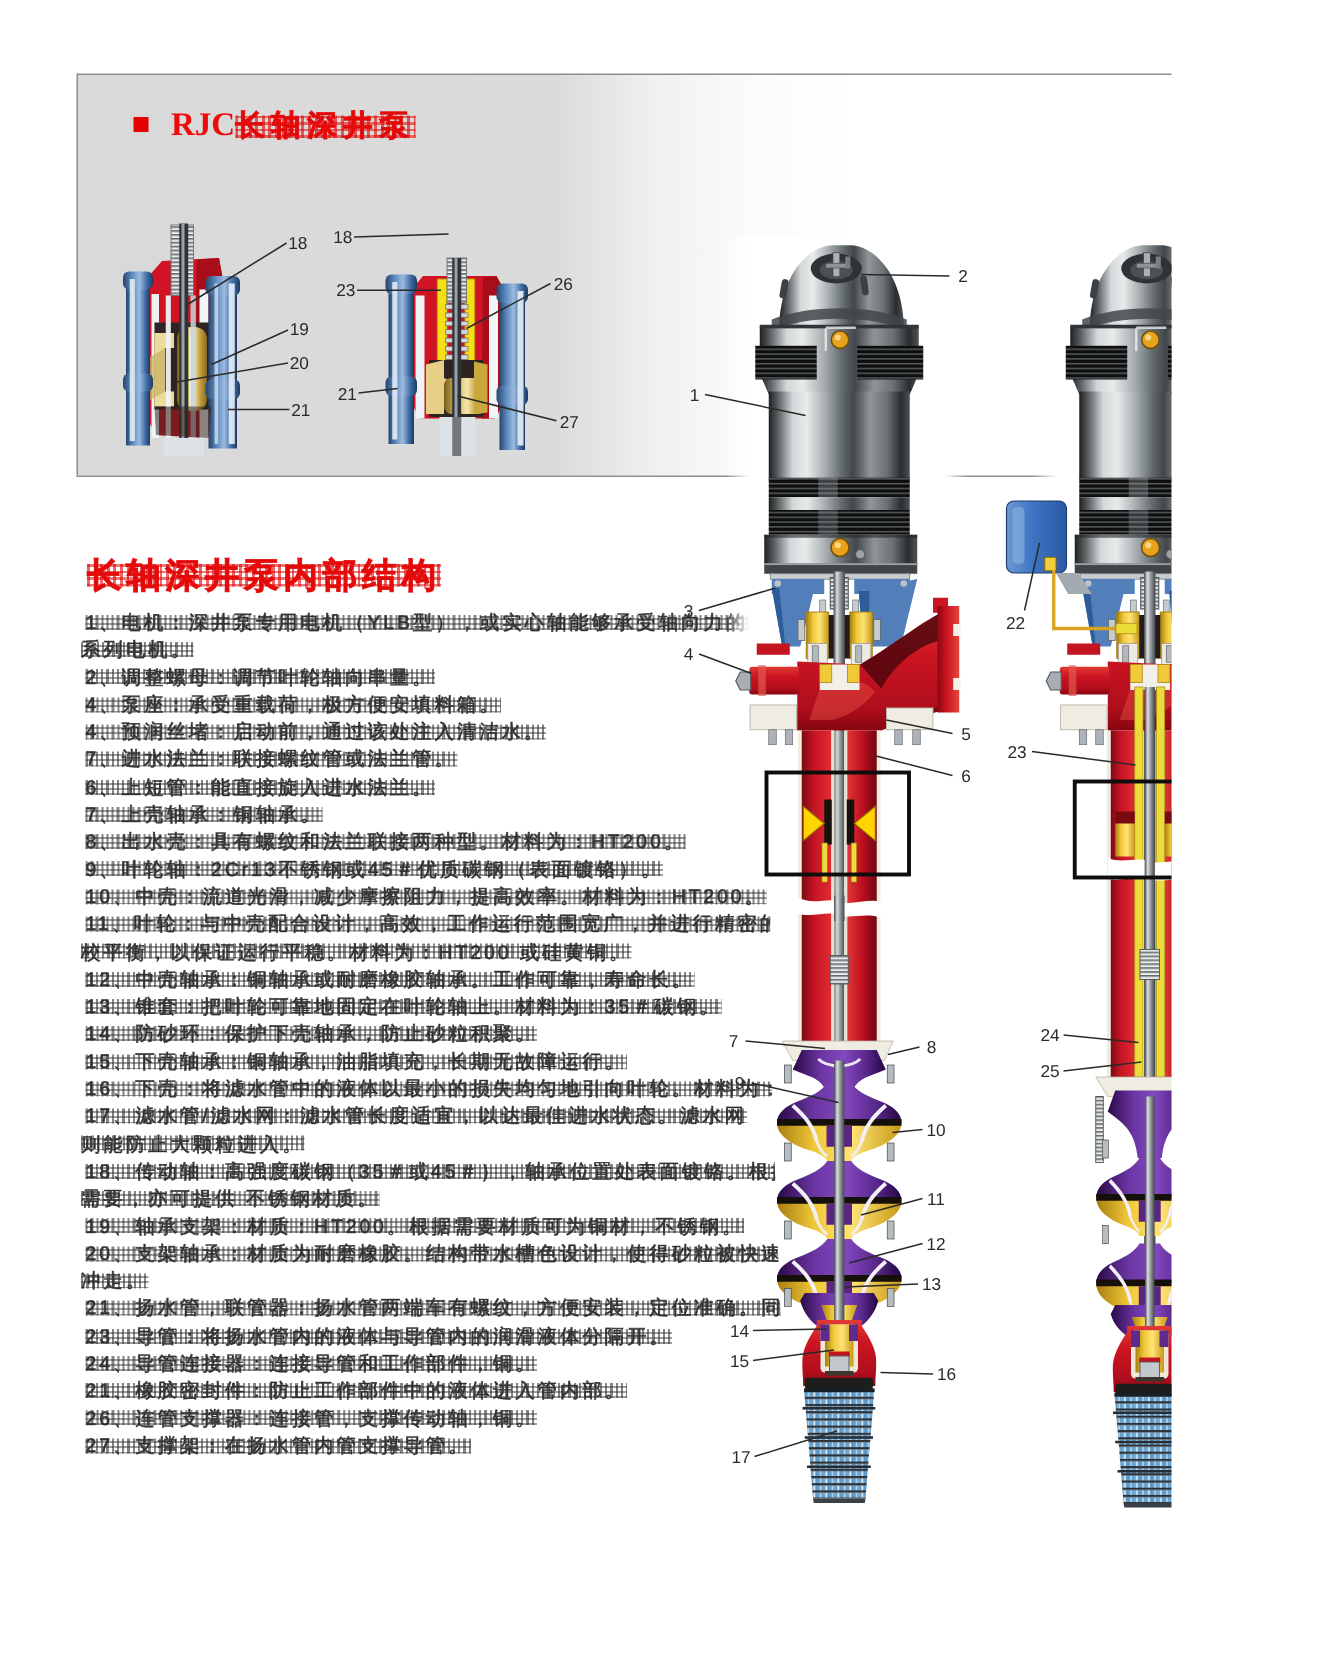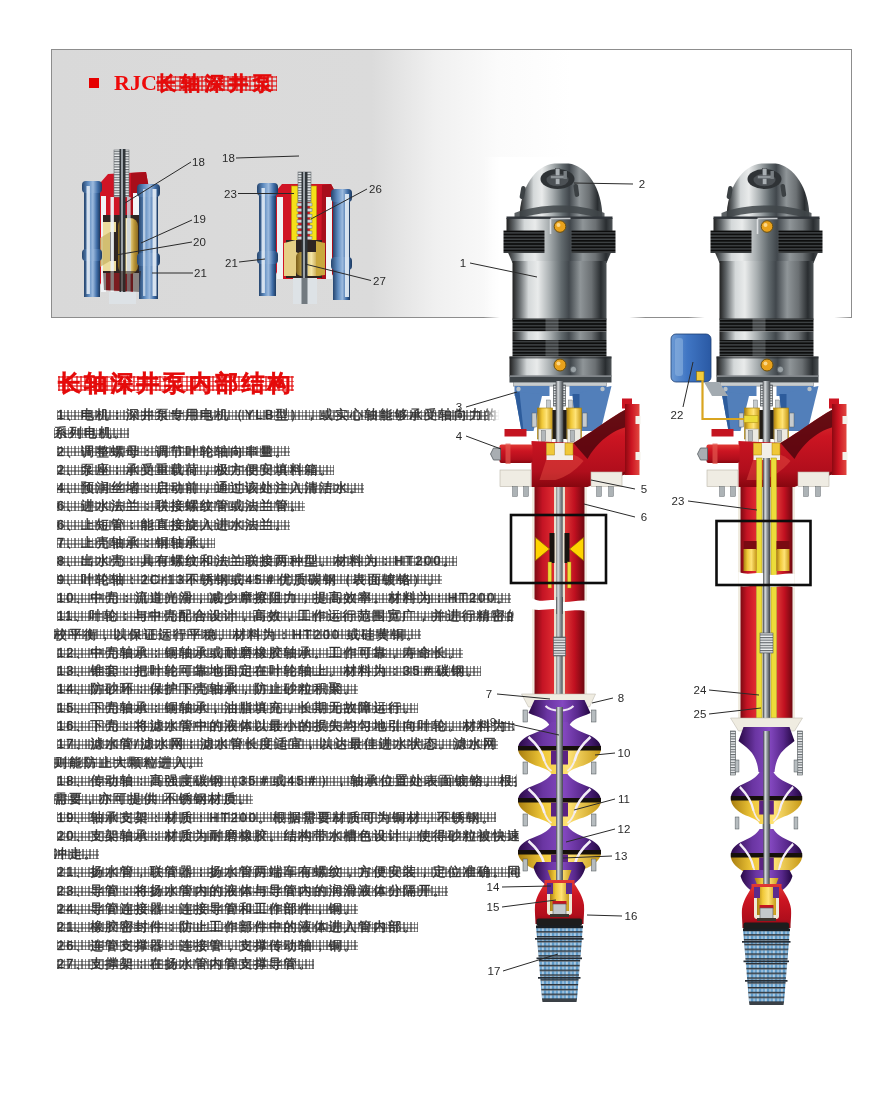--- a/index.html
+++ b/index.html
@@ -1,16 +1,16 @@
 <!DOCTYPE html>
 <html><head>
 <meta charset="utf-8">
 <style>
 html,body{margin:0;padding:0;background:#fff;}
-#page{position:relative;width:890px;height:1106px;background:#fff;overflow:hidden;
+#page{position:relative;width:781px;height:1106px;background:#fff;overflow:hidden;
   font-family:"Liberation Sans",sans-serif;}
 #box{position:absolute;left:51px;top:49px;width:799px;height:267px;
   border:1px solid #8d8d8d;
   background:linear-gradient(to right,#d9d9d9 0%,#dbdbdb 40%,#f0f0f0 48%,#fbfbfb 56%,#ffffff 65%);}
 #title{position:absolute;left:114px;top:70px;font-family:"Liberation Serif",serif;
   font-weight:bold;font-size:22px;color:#ee0a0a;white-space:nowrap;}
 #title .cjk{letter-spacing:4.5px;font-family:"Liberation Sans",sans-serif;font-size:19.5px;}
 #bullet{position:absolute;left:89px;top:78px;width:10px;height:10px;background:#e60000;}
 #hd{position:absolute;left:58px;top:368px;font-weight:bold;font-size:23px;color:#ee0a0a;
   letter-spacing:3.2px;white-space:nowrap;text-align:right;}
@@ -34,23 +34,23 @@
 <body>
 <div id="page">
 <div id="box"></div>
 <div id="bullet"></div>
 <div id="title">RJC<span class="cjk rtex">长轴深井泵</span></div>
 <div id="hd"><span class="rtex">长轴深井泵内部结构</span></div>
 <div id="list">
 <div class="n"><span class="w">1、电机：深井泵专用电机（YLB型），或实心轴能够承受轴向力的Y</span></div>
 <div><span class="w">系列电机。</span></div>
 <div class="n"><span class="w">2、调整螺母：调节叶轮轴向串量。</span></div>
-<div class="n"><span class="w">2、泵座：承受重载荷，极方便安填料箱。</span></div>
+<div class="n"><span class="w">4、泵座：承受重载荷，极方便安填料箱。</span></div>
 <div class="n"><span class="w">4、预润丝堵：启动前，通过该处注入清洁水。</span></div>
-<div class="n"><span class="w">6、进水法兰：联接螺纹管或法兰管。</span></div>
+<div class="n"><span class="w">7、进水法兰：联接螺纹管或法兰管。</span></div>
 <div class="n"><span class="w">6、上短管：能直接旋入进水法兰。</span></div>
 <div class="n"><span class="w">7、上壳轴承：铜轴承。</span></div>
 <div class="n"><span class="w">8、出水壳：具有螺纹和法兰联接两种型。材料为：HT200。</span></div>
 <div class="n"><span class="w">9、叶轮轴：2Cr13不锈钢或45＃优质碳钢（表面镀铬）。</span></div>
 <div class="n"><span class="w">10、中壳：流道光滑，减少摩擦阻力，提高效率。材料为：HT200。</span></div>
 <div class="n"><span class="w">11、叶轮：与中壳配合设计，高效，工作运行范围宽广，并进行精密的</span></div>
 <div><span class="w">校平衡，以保证运行平稳。材料为：HT200 或硅黄铜。</span></div>
 <div class="n"><span class="w">12、中壳轴承：铜轴承或耐磨橡胶轴承。工作可靠，寿命长。</span></div>
 <div class="n"><span class="w">13、锥套：把叶轮可靠地固定在叶轮轴上。材料为：35＃碳钢。</span></div>
 <div class="n"><span class="w">14、防砂环：保护下壳轴承，防止砂粒积聚。</span></div>

